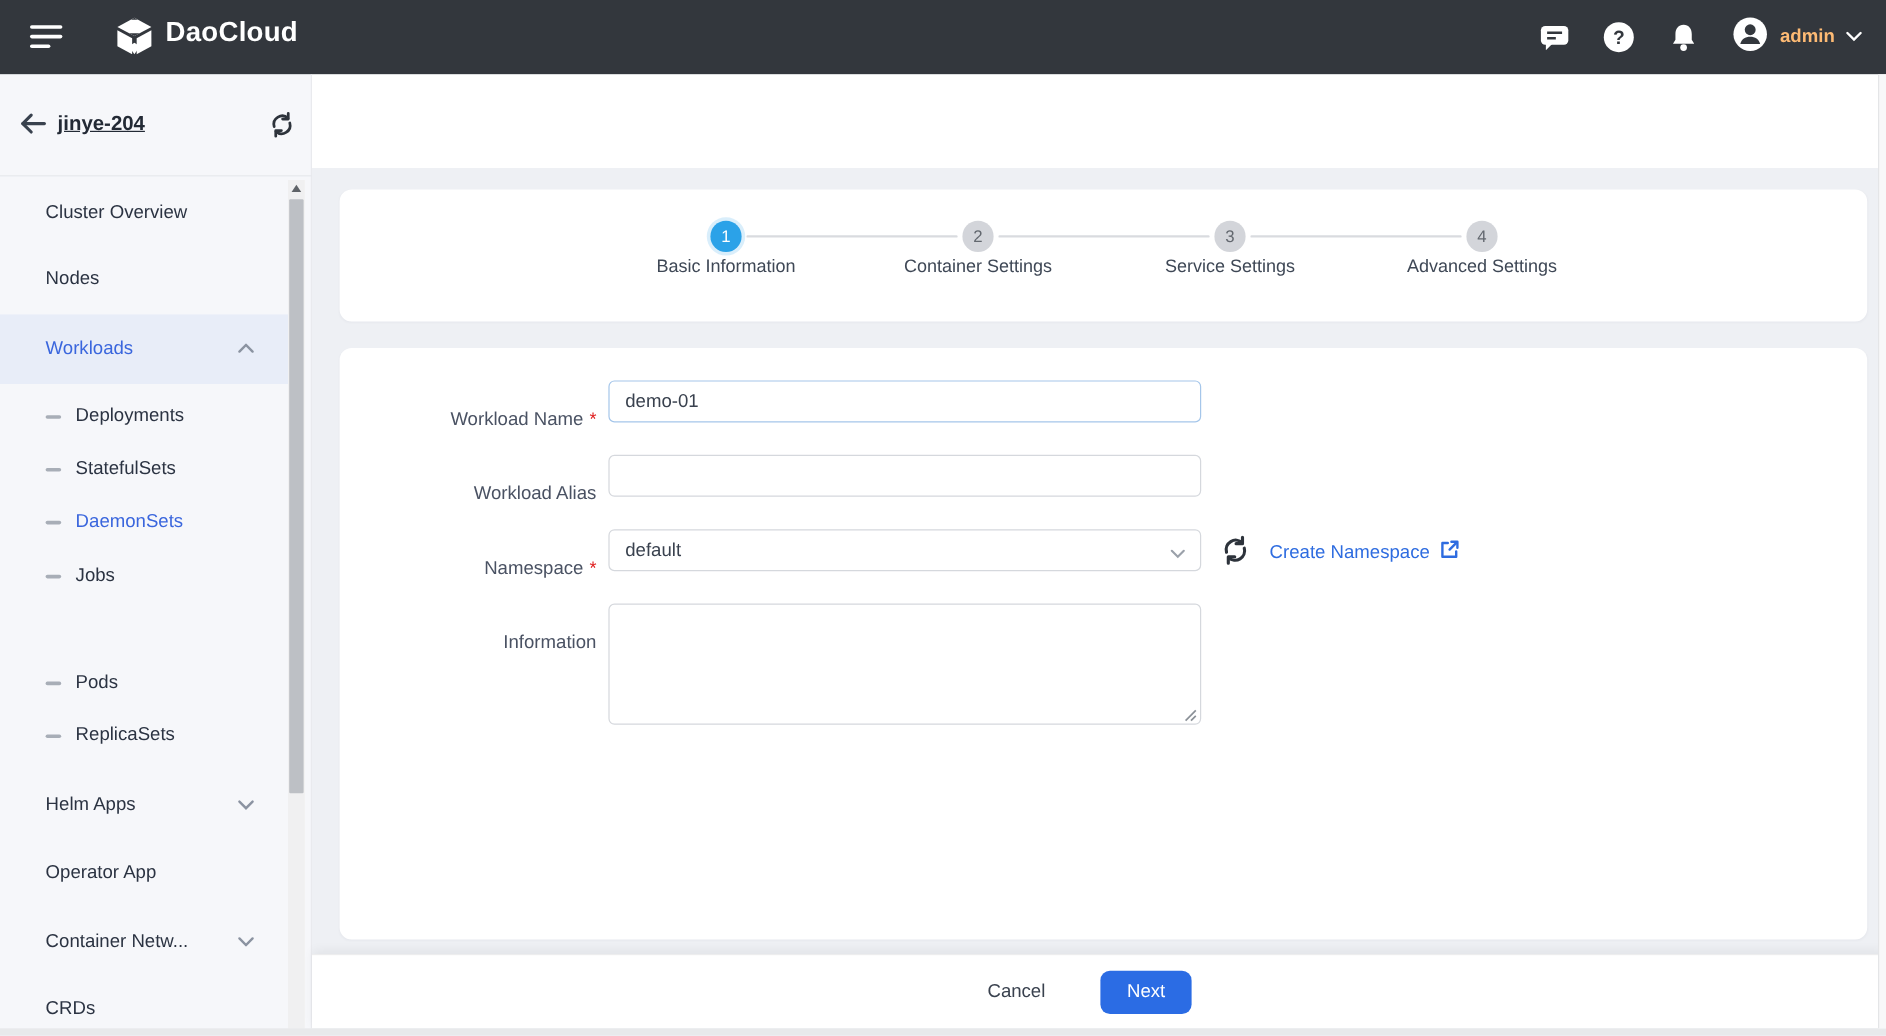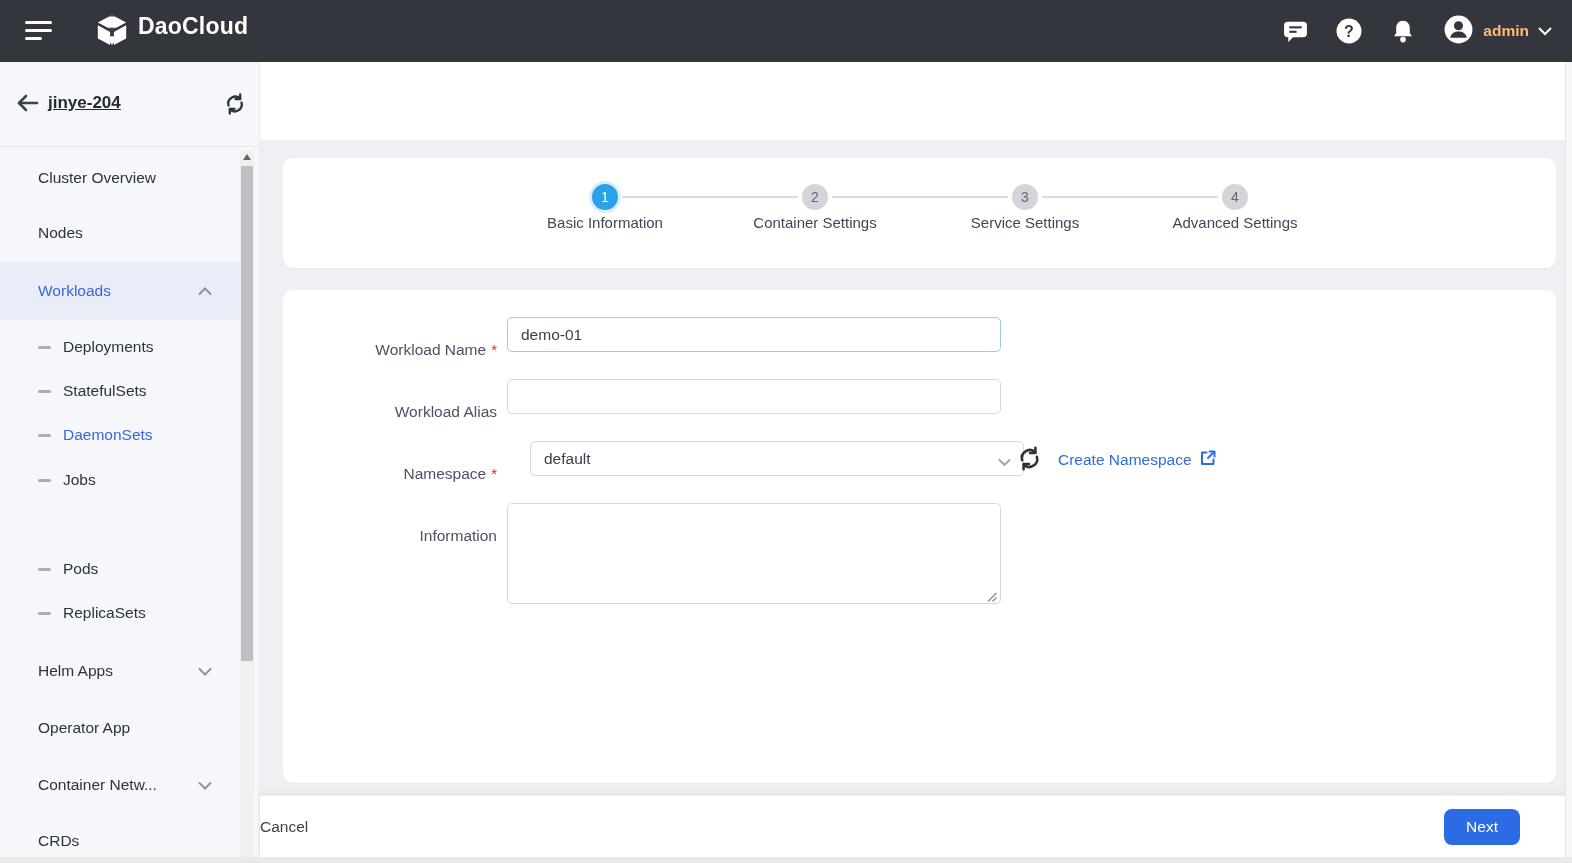--- a/index.html
+++ b/index.html
@@ -47,29 +47,29 @@
   .step-circle { position:absolute; top:26px; width:26px; height:26px; border-radius:50%; background:#d3d5da; color:#63686f; font-size:14px; display:flex; align-items:center; justify-content:center; }
   .step-circle.active { background:#2ba2e8; color:#fff; box-shadow:0 0 0 3px rgba(43,162,232,0.18); }
   .step-label { position:absolute; top:56px; width:220px; text-align:center; font-size:15px; color:#3f4856; }
   .step-conn { position:absolute; top:38px; height:2px; background:#d9dbdf; border-radius:1px; }
 
   #form-card { left:283px; top:290px; width:1273px; height:493px; }
   .form-label { position:absolute; left:0; width:214px; text-align:right; font-size:15.5px; color:#4a5263;margin-top:16px; }
   .req { color:#e02020; margin-left:5px; font-size:15px; }
   .f-input { position:absolute; left:224px; width:494px; height:35px; border:1px solid #d5d8dd; border-radius:5px; background:#fff; font-family:"Liberation Sans",sans-serif; font-size:15.5px; color:#39414e; padding:0 13px; outline:none; }
   .f-input.focusy { border-color:#a5c6ea; }
-  .f-select { position:absolute; left:224px; width:494px; height:35px; border:1px solid #d5d8dd; border-radius:5px; background:#fff; font-size:15.5px; color:#39414e; display:flex; align-items:center; padding:0 13px; cursor:pointer;margin-left:23px; }
+  .f-select { position:absolute; left:224px; width:494px; height:35px; border:1px solid #d5d8dd; border-radius:5px; background:#fff; font-size:15.5px; color:#39414e; display:flex; align-items:center; padding:0 13px; cursor:pointer; }
   .sel-chevron { position:absolute; right:12px; top:11px; }
   .f-textarea { position:absolute; left:224px; top:213px; width:494px; height:101px; border:1px solid #d5d8dd; border-radius:5px; background:#fff; resize:none; font-family:"Liberation Sans",sans-serif; font-size:15.5px; color:#39414e; padding:8px 13px; outline:none; }
   .resize-handle { position:absolute; left:703px; top:299px; pointer-events:none; }
   .ns-refresh { position:absolute; left:734px; top:156px; width:26px; height:26px; cursor:pointer; }
   .ns-link { position:absolute; left:775px; top:159px; display:flex; align-items:center; gap:7px; cursor:pointer; color:#2e6ce0; font-size:15.5px; }
 
   
-  #footer { position:absolute; left:260px; top:795px; width:1312px; height:62px; background:#fff; border-top:1px solid #ededee; box-shadow:0 -3px 8px rgba(0,0,0,0.05); display:flex; align-items:center; justify-content:space-between; gap:46px; padding-right:52px; }
+  #footer { position:absolute; left:260px; top:795px; width:1312px; height:62px; background:#fff; border-top:1px solid #ededee; box-shadow:0 -3px 8px rgba(0,0,0,0.05); display:flex; align-items:center; justify-content:center; gap:46px; padding-right:16px; }
   .cancel-btn { font-size:15.5px; color:#39414e; cursor:pointer; background:none; border:none; font-family:"Liberation Sans",sans-serif; }
   .next-btn { width:76px; height:36px; background:#2b6ce4; border:none; border-radius:8px; color:#fff; font-size:15.5px; cursor:pointer; font-family:"Liberation Sans",sans-serif; }
 
   #bottom-strip { position:absolute; left:0; top:857px; width:1572px; height:6px; background:#e8e9eb; }
   #page-scrollbar { position:absolute; right:0; top:62px; width:7px; height:795px; background:#f8f8f9; border-left:1px solid #e4e5e7; }
 </style>
 </head>
 <body>
 
 <div id="app">

